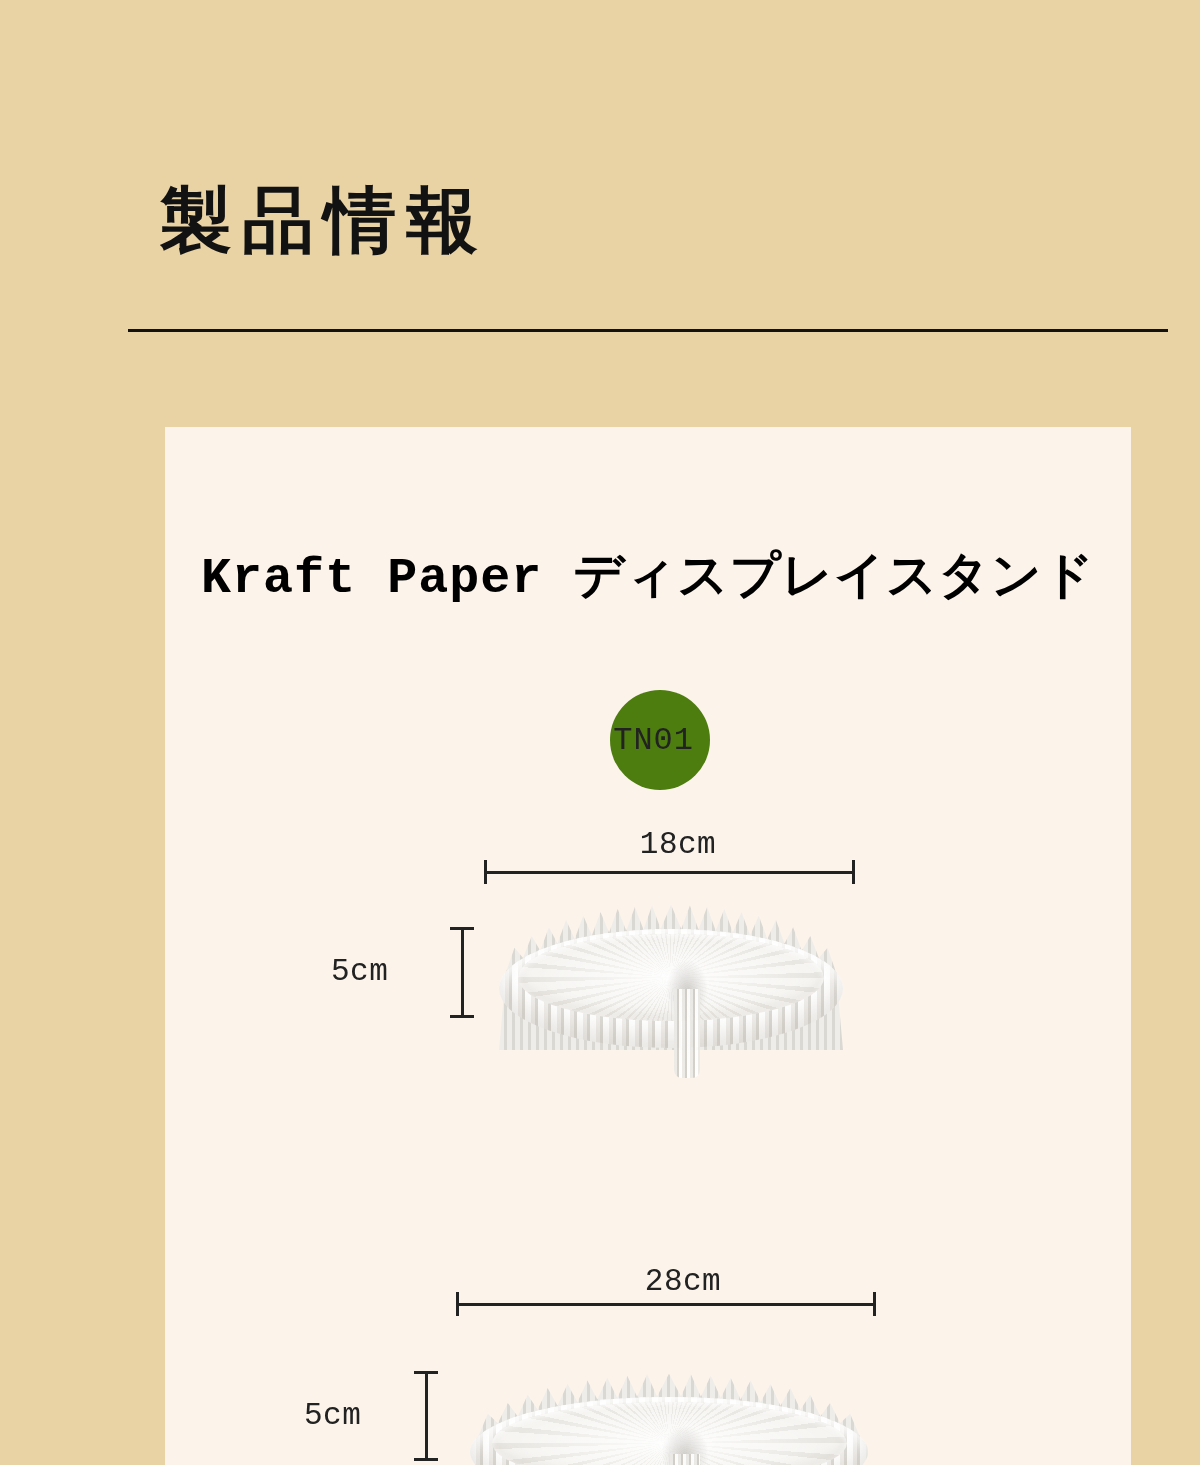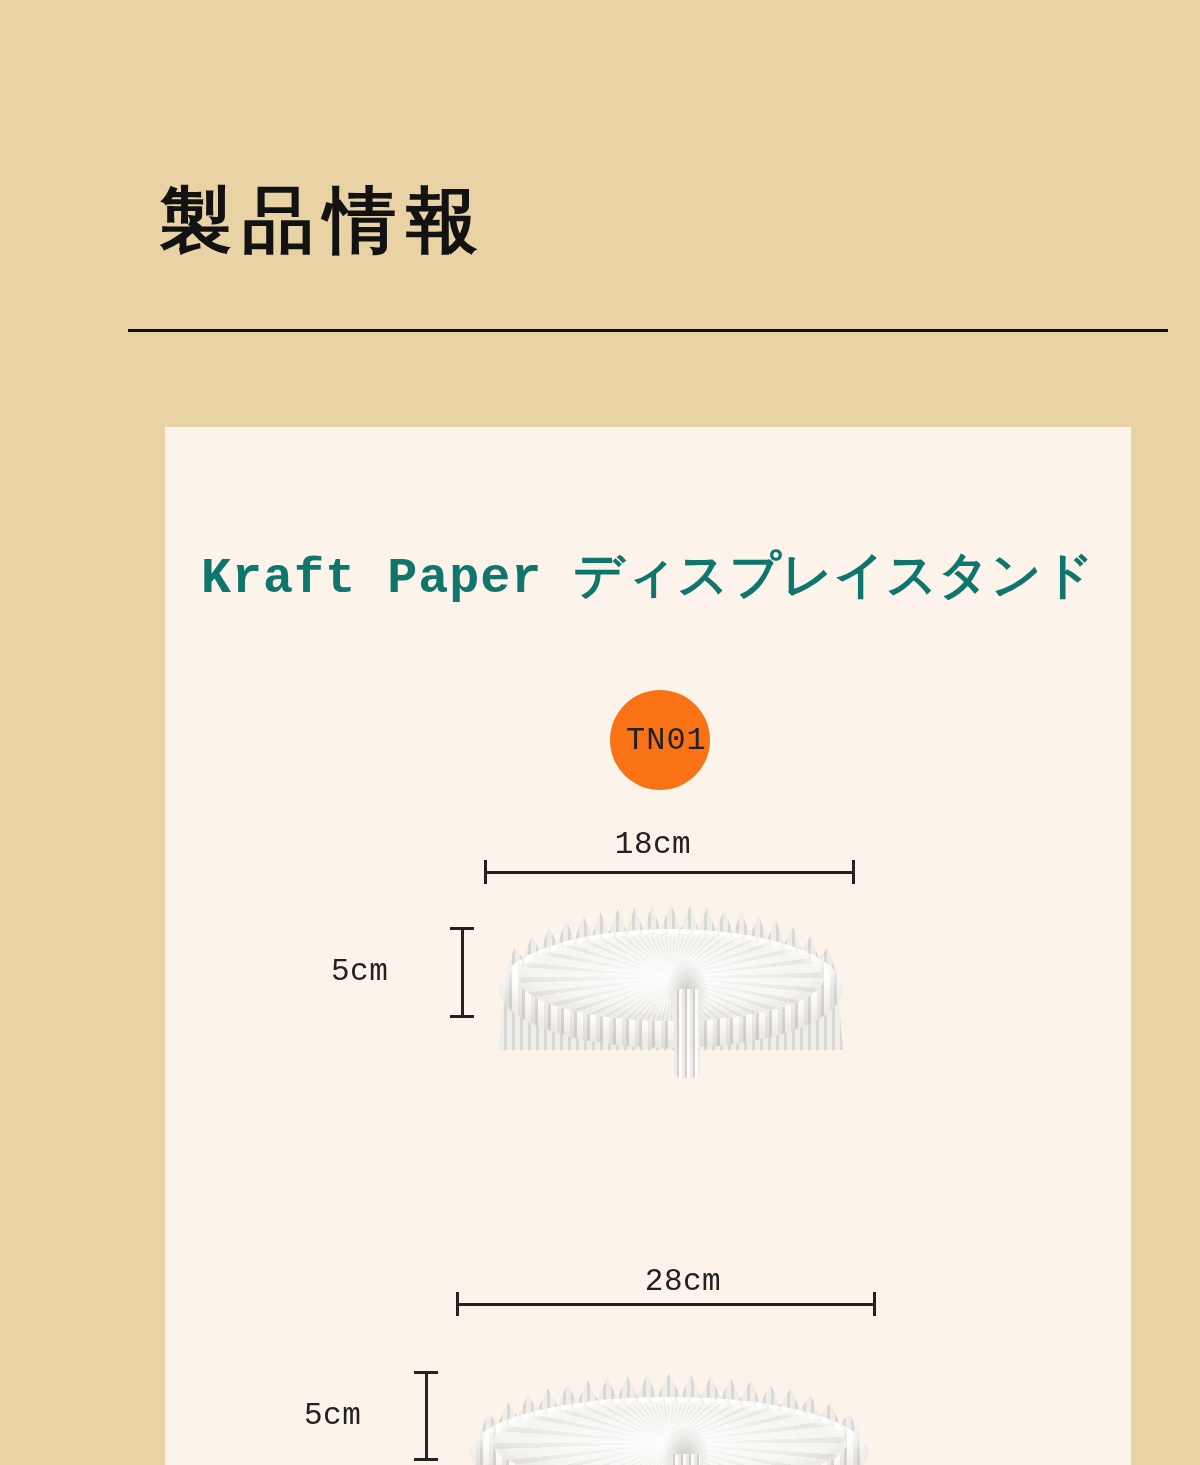--- a/index.html
+++ b/index.html
@@ -28,41 +28,41 @@
   
   .card {
     position:absolute; left:117px; top:379px;
     width:966px; height:1086px;
     background:#fcf3eb;
   }
   .card-title {
     position:absolute; left:0; right:0; top:108px;
     text-align:center;
     font-size:50px; line-height:1.1; font-weight:700;
-    letter-spacing:1px; color:#0f766e;
+    letter-spacing:1px; color:#000000;
   }
 
   
   .badge {
     position:absolute; width:100px; height:100px;
-    border-radius:50%; background:#f97316;
-    display:flex; align-items:center; justify-content:flex-start;
+    border-radius:50%; background:#4d7c0f;
+    display:flex; align-items:center; justify-content:flex-end;
   }
   .badge span { font-size:32px; font-weight:500; color:#222; letter-spacing:1px; }
   .badge-1 { left:429px; top:247px; }
   .badge-2 { left:433px; top:678px; }
 
   
   .dim-label {
     position:absolute; font-size:31px; font-weight:500;
     color:#222; letter-spacing:0.5px; line-height:1.1;
   }
   .w-label { width:200px; text-align:center; }
   .h-label { width:107px; text-align:left; }
-  .w-label-1 { left:372px; top:385px; }
+  .w-label-1 { left:397px; top:385px; }
   .h-label-1 { left:150px; top:512px; }
   .w-label-2 { left:402px; top:822px; }
   .h-label-2 { left:123px; top:956px; }
 
   .dim-h {
     position:absolute; height:24px;
     border-left:3px solid #222; border-right:3px solid #222;
   }
   .dim-h::before {
     content:""; position:absolute; left:0; right:0;

